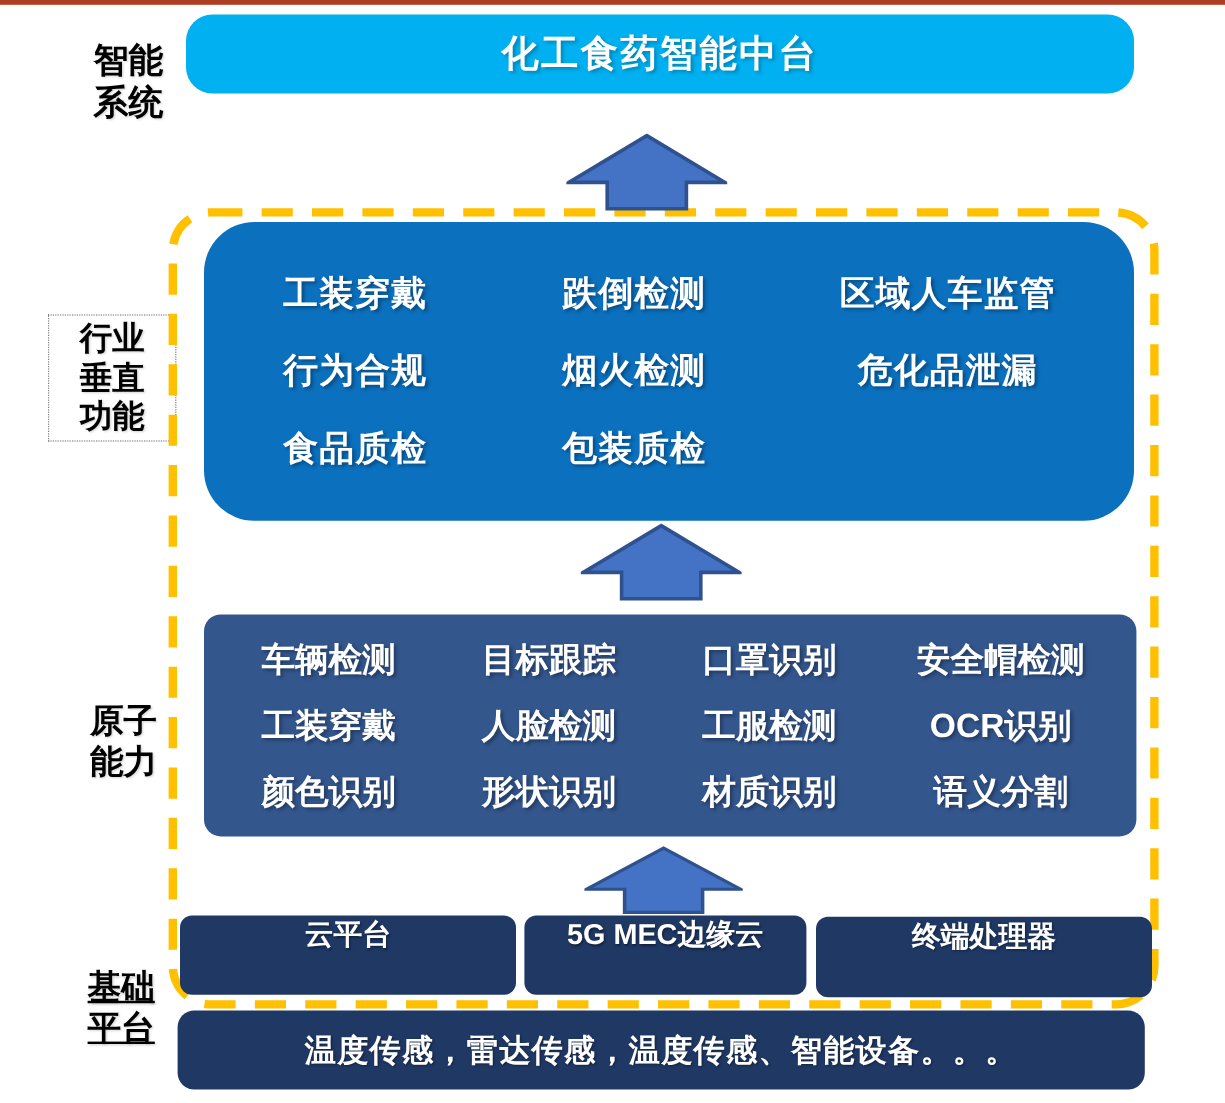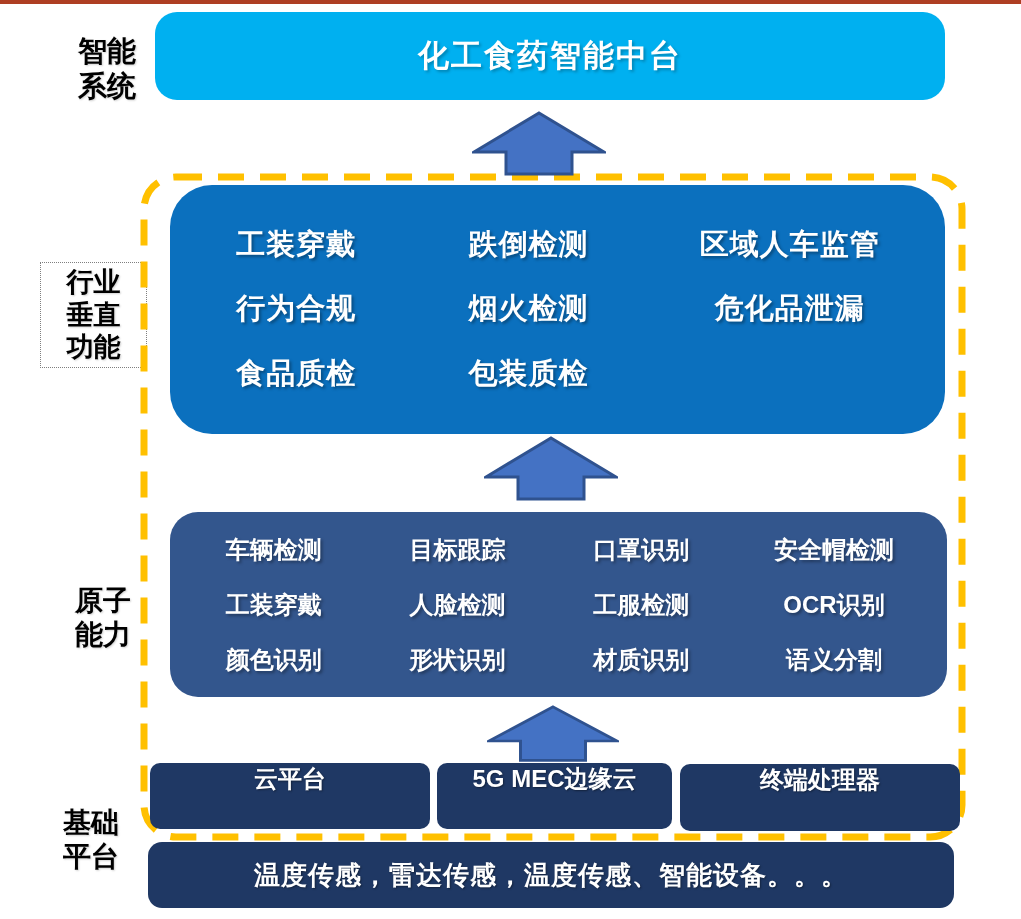--- a/index.html
+++ b/index.html
@@ -9,38 +9,38 @@
   .top-strip{position:absolute;left:0;top:0;width:1021px;height:4px;background:#ae3e23;}
 
   
   .side-label{position:absolute;color:#000;font-weight:bold;text-align:center;
               line-height:1.22;text-shadow:1px 1px 2px rgba(0,0,0,0.18);}
   .lbl-intel{left:52px;top:34px;width:110px;font-size:29px;}
   .lbl-vert{left:40px;top:262px;width:107px;height:106px;font-size:27px;
             border:1px dotted #7f7f7f;display:flex;flex-direction:column;
             align-items:center;justify-content:center;box-sizing:border-box;}
   .lbl-atom{left:48px;top:584px;width:110px;font-size:28px;}
-  .lbl-base{left:36px;top:806px;width:110px;font-size:28px;}
+  .lbl-base{left:46px;top:806px;width:110px;font-size:28px;text-decoration:underline;}
 
   
   .dash-wrap{position:absolute;left:139px;top:172px;width:828px;height:670px;z-index:1;}
 
   
   .box{position:absolute;box-sizing:border-box;color:#ffffff;font-weight:bold;z-index:2;}
-  .box-middle{left:155px;top:12px;width:790px;height:88px;background:#00b0f0;
+  .box-middle{left:155px;top:12px;width:790px;height:66px;background:#00b0f0;
               border-radius:22px;display:flex;align-items:center;justify-content:center;
               font-size:31px;letter-spacing:2px;text-shadow:2px 2px 3px rgba(0,0,0,0.25);}
   .box-vertical{left:170px;top:185px;width:775px;height:249px;background:#0b70be;
                 border-radius:42px;display:grid;grid-template-columns:1fr 1fr 1.25fr;
                 grid-template-rows:1fr 1fr 1fr;align-items:center;justify-items:center;
                 padding:28px 10px;font-size:29px;letter-spacing:1px;}
   .box-atomic{left:170px;top:512px;width:777px;height:185px;background:#33568d;
-              border-radius:28px;display:grid;grid-template-columns:1fr 1fr 1fr 1.1fr;
+              border-radius:14px;display:grid;grid-template-columns:1fr 1fr 1fr 1.1fr;
               grid-template-rows:1fr 1fr 1fr;align-items:center;justify-items:center;
-              padding:10px 12px;font-size:24px;}
+              padding:10px 12px;font-size:28px;}
   .cell{text-shadow:2px 2px 3px rgba(0,0,0,0.35);white-space:nowrap;}
 
   .plat{background:#1f3864;border-radius:10px;display:flex;align-items:flex-start;
         justify-content:center;font-size:24px;text-shadow:1px 1px 2px rgba(0,0,0,0.4);
         white-space:nowrap;}
   .plat-cloud{left:150px;top:763px;width:280px;height:66px;}
   .plat-mec{left:437px;top:763px;width:235px;height:66px;}
   .plat-edge{left:680px;top:764px;width:280px;height:67px;}
 
   .box-sensors{left:148px;top:842px;width:806px;height:66px;background:#1f3864;

